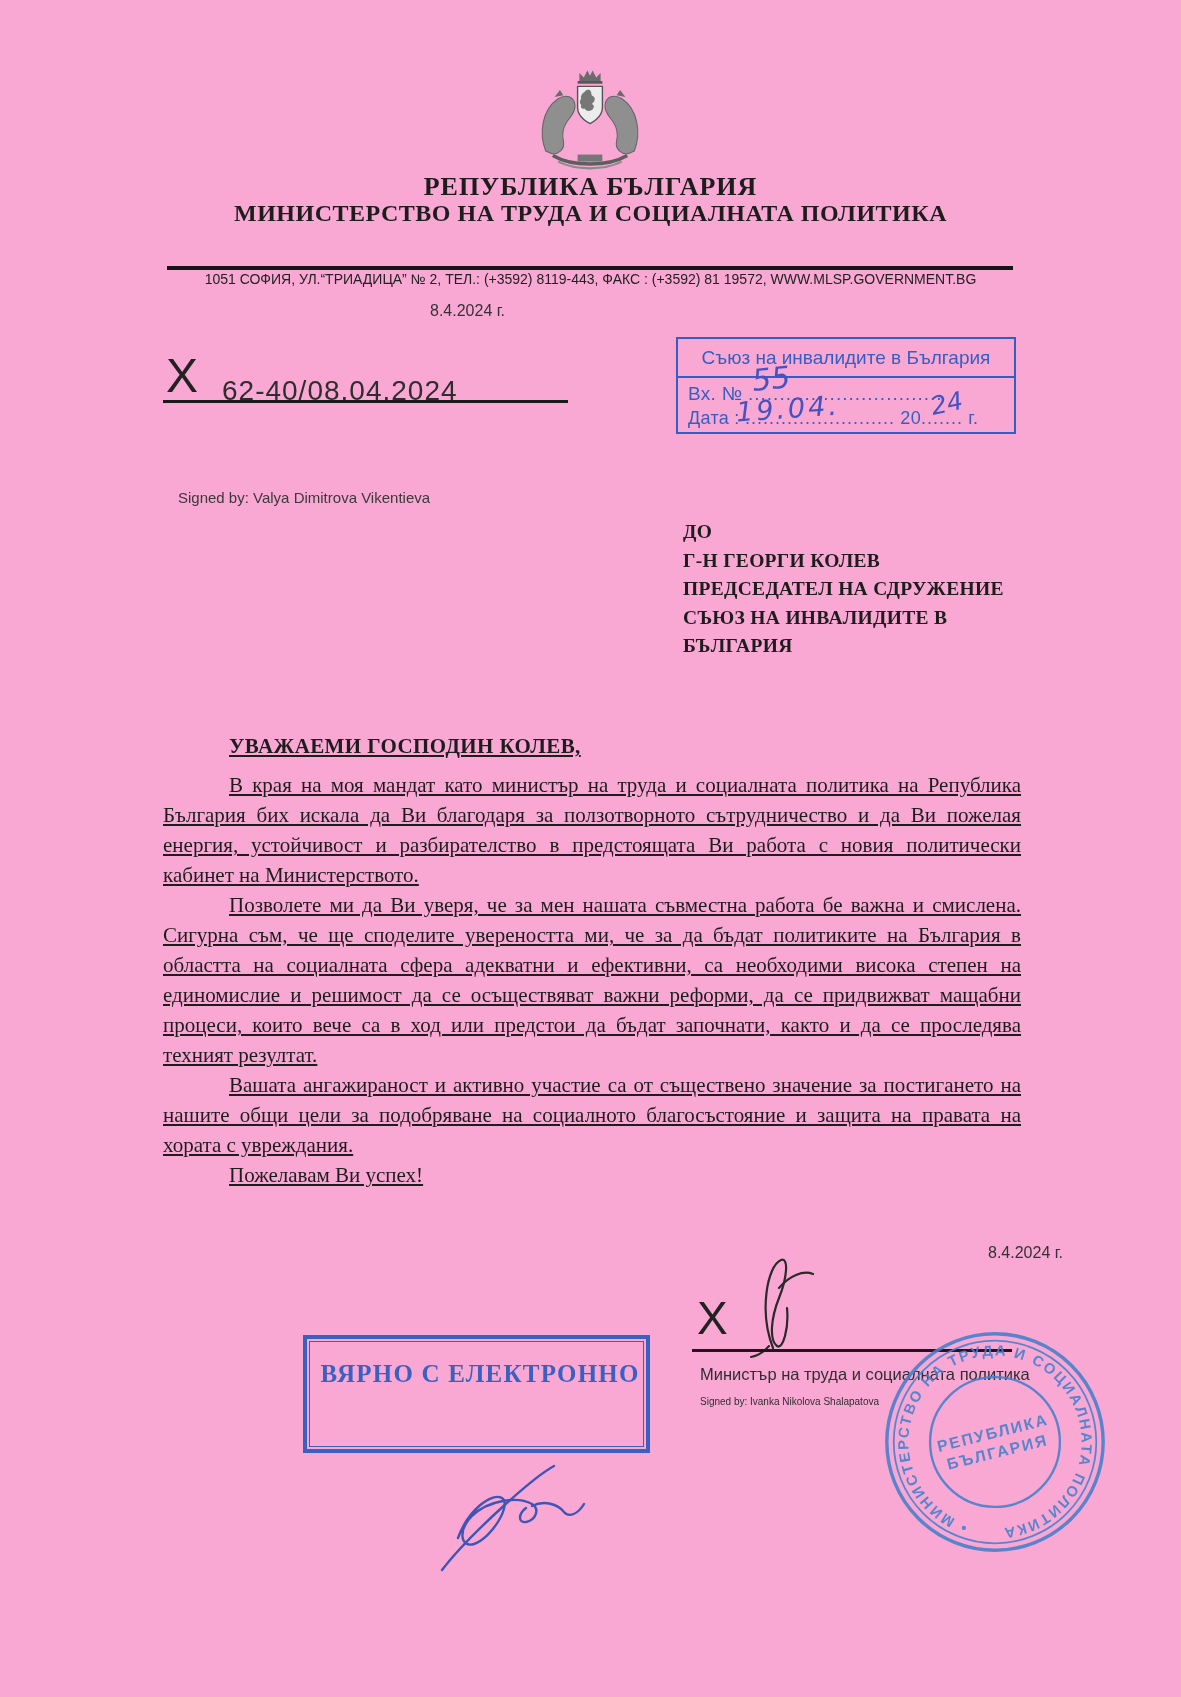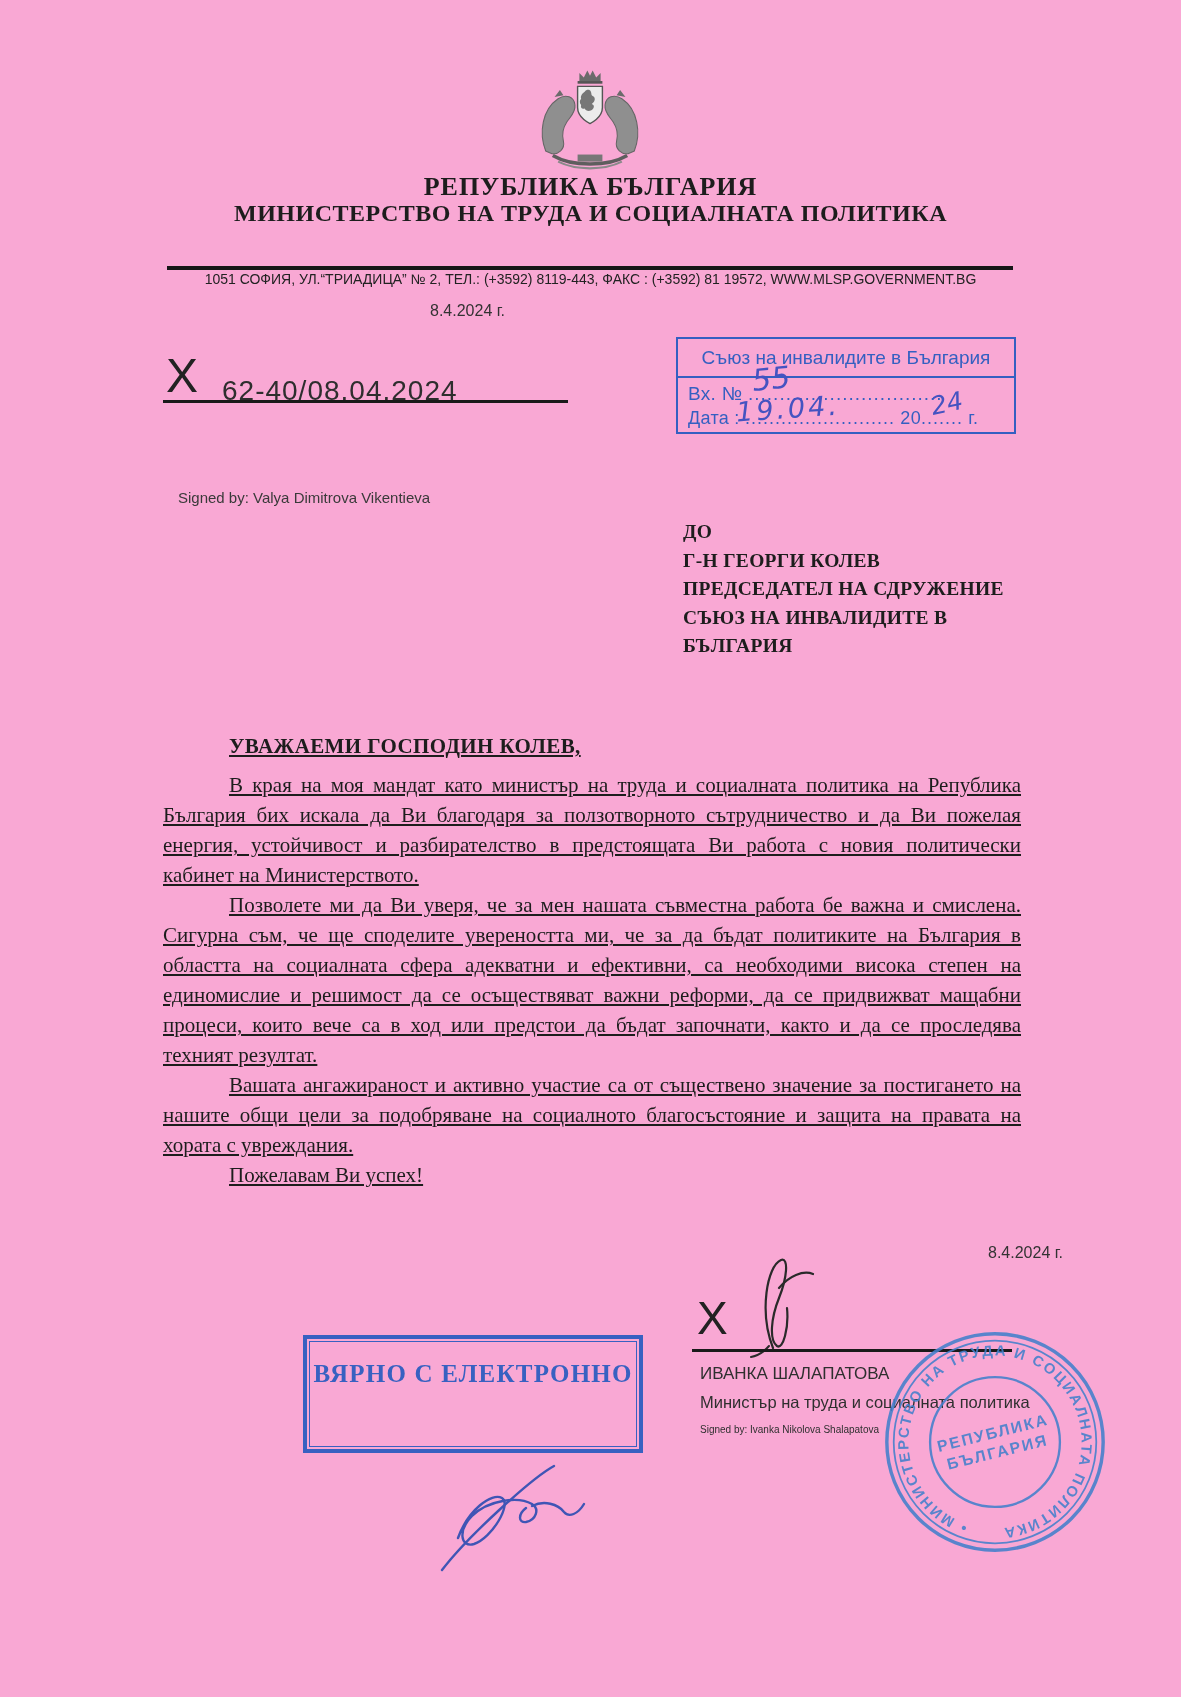--- a/index.html
+++ b/index.html
@@ -47,21 +47,21 @@
   
   .s-date{left:988px;top:1244px;font-family:"Liberation Sans",sans-serif;font-size:16px;color:#333;}
   .s-x{left:697px;top:1291px;font-family:"Liberation Sans",sans-serif;font-size:46px;font-weight:500;color:#222;}
   .s-line{left:692px;width:320px;top:1349px;height:3px;background:#1a1a1a;}
   .s-block{left:700px;top:1360px;font-family:"Liberation Sans",sans-serif;
     font-size:17px;line-height:28px;color:#2f2f2f;}
   .s-block .s-title{font-size:16.5px;}
   .s-block .s-signed{font-size:10px;}
   
   .verify{left:303px;top:1335px;width:332px;height:110px;border:4px solid #2a5cc0;
-    color:#2a5cc0;text-align:center;opacity:.93;}
+    color:#2a5cc0;text-align:center;opacity:.93;padding-left:7px;}
   .verify::before{content:'';position:absolute;inset:2px;border:1px solid #2a5cc0;}
   .verify .v-line{margin-top:14px;font-size:25px;font-weight:bold;letter-spacing:1.2px;
     font-family:"Liberation Serif",serif;line-height:41px;margin-bottom:0;}
   .verify .v-line+.v-line{margin-top:0;}
   
   .coat{left:528px;top:64px;}
   .sig-black{left:733px;top:1250px;}
   .sig-blue{left:428px;top:1452px;}
   .round-stamp{left:877px;top:1324px;opacity:.88;}
 </style>
@@ -124,21 +124,20 @@
   <div class="abs s-x">X</div>
 
   <svg class="abs sig-black" width="82" height="108" viewBox="0 0 82 108">
     <path d="M40,98 C26,62 34,16 48,10 C56,7 54,28 46,48 C38,68 36,90 44,96 C50,100 56,78 54,58" fill="none" stroke="#2a2a2a" stroke-width="2.2" stroke-linecap="round"></path>
     <path d="M46,38 C56,26 70,20 80,24" fill="none" stroke="#2a2a2a" stroke-width="2.2" stroke-linecap="round"></path>
     <path d="M36,96 C30,103 24,106 18,107" fill="none" stroke="#2a2a2a" stroke-width="2" stroke-linecap="round"></path>
   </svg>
 
   <div class="abs s-line"></div>
   <div class="abs s-block">
-    <div>ИВАНКА ШАЛАПАТОВА</div>
     <div class="s-title">Министър на труда и социалната политика</div>
     <div class="s-signed">Signed by: Ivanka Nikolova Shalapatova</div>
   </div>
 
   <div class="abs verify">
     <div class="v-line">ВЯРНО С ЕЛЕКТРОННО</div>
   </div>
 
   <svg class="abs sig-blue" width="170" height="125" viewBox="0 0 170 125">
     <path d="M14,118 C40,84 104,26 126,14" fill="none" stroke="#3f55b5" stroke-width="2.4" stroke-linecap="round"></path>

